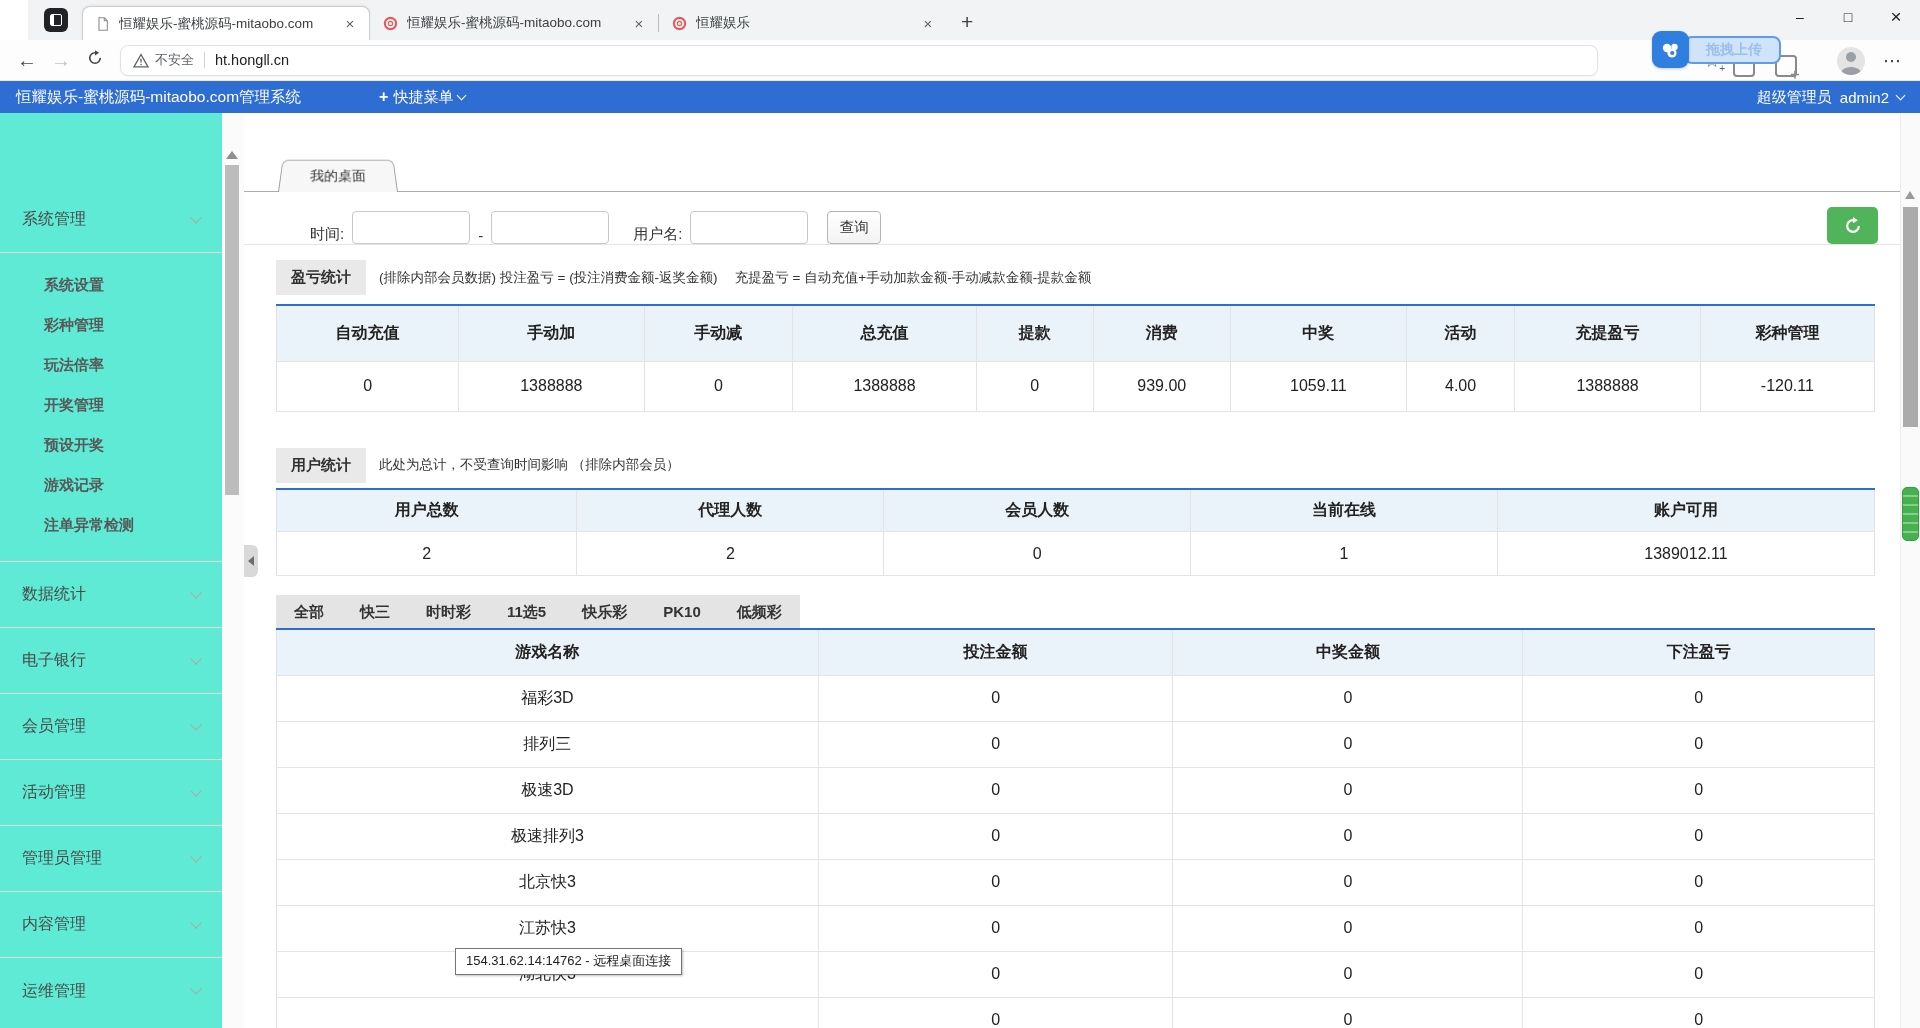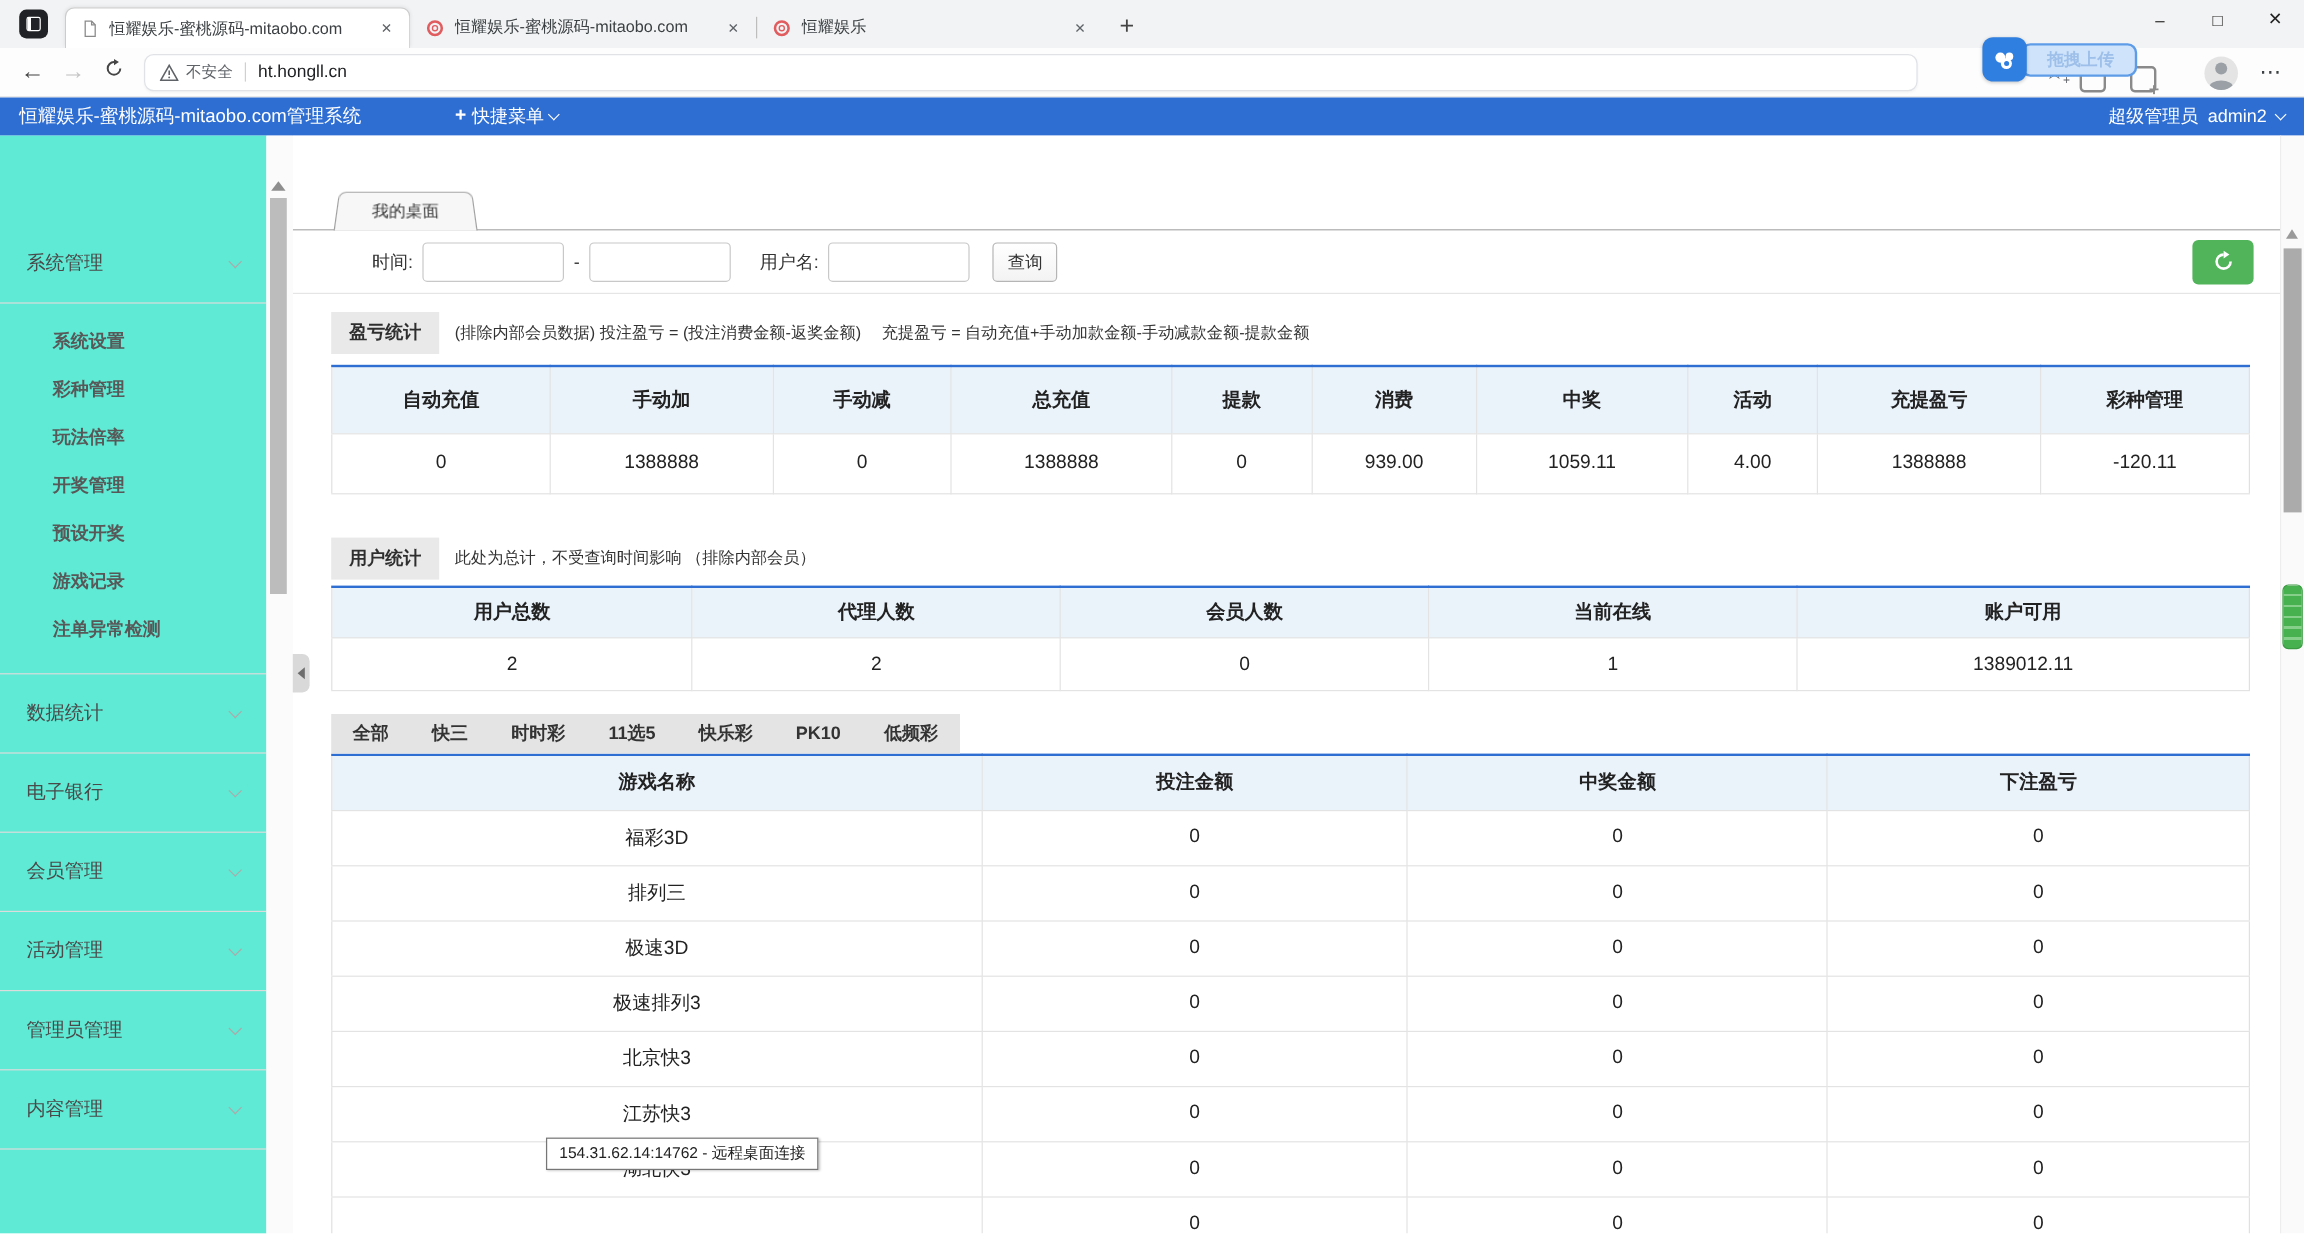--- a/index.html
+++ b/index.html
@@ -1,20 +1,20 @@
 <!DOCTYPE html>
 <html><head>
 <meta charset="utf-8">
 <style>
   * { box-sizing: border-box; margin: 0; padding: 0; }
   html,body { width:1920px; height:1028px; overflow:hidden; background:#fff;
     font-family:"Liberation Sans","DejaVu Sans",sans-serif; color:#333; }
 
   
-  .tabstrip { height:40px; background:#f2f3f4; display:flex; align-items:flex-end; position:relative; }
+  .tabstrip { height:40px; background:#f2f3f4; display:flex; align-items:flex-end; position:relative;margin-left:28px; }
   .ws-icon { width:24px; height:24px; margin:0 14px 8px 16px; background:#202225; border-radius:6px;
     display:flex; align-items:center; justify-content:center; }
   .ws-icon span { width:12px; height:12px; border:1.6px solid #fff; border-radius:2px; display:block;
     background:linear-gradient(90deg,#fff 0 3px,transparent 3px); }
   .btab { width:288px; height:34px; display:flex; align-items:center; padding:0 10px 0 12px; gap:8px;
     font-size:13.5px; color:#3c4043; }
   .btab.active { background:#fff; border:1px solid #cccccc; border-bottom:none; border-radius:8px 8px 0 0;
     box-shadow:0 -1px 3px rgba(0,0,0,.06); }
   .btab .title { flex:1; white-space:nowrap; overflow:hidden; }
   .btab .close { color:#5f6368; font-size:15px; width:18px; text-align:center; cursor:default; }
@@ -95,21 +95,21 @@
 
   
   .desk-row { height:79px; display:flex; align-items:flex-end; border-bottom:1px solid #ababab;
     margin:0 -25px 0 -32px; padding:0 25px 0 32px; }
   .desk-tab { height:35px; min-width:120px; padding:0 26px; display:flex; align-items:center; justify-content:center;
     background:#f7f7f7; border:1px solid #9f9f9f; border-bottom:none; border-radius:7px 7px 0 0;
     transform:perspective(30px) rotateX(4deg); transform-origin:bottom center;
     font-size:14.5px; color:#333; margin-left:2px; margin-bottom:-1px; }
 
   
-  .filter-row { height:53px; display:flex; align-items:center; gap:8px; border-bottom:1px solid #e5e5e5;
+  .filter-row { height:53px; display:flex; align-items:flex-end; gap:8px; border-bottom:1px solid #e5e5e5;
     margin:0 -25px 0 -32px; padding:0 25px 0 66px; }
   .f-label { font-size:15px; color:#333; }
   .f-input { width:118px; height:33px; border:1px solid #c8c8c8; border-radius:4px; background:#fff; padding:0 8px; font-size:14px; }
   .query-btn { width:54px; height:33px; background:linear-gradient(#ffffff,#f3f3f3); border:1px solid #b5b5b5;
     border-radius:4px; font-size:14.5px; color:#333; margin-left:11px; }
   .refresh-btn { margin-left:auto; margin-right:-3px; width:51px; height:37px; background:#52b45a; border:none;
     border-radius:5px; display:flex; align-items:center; justify-content:center; }
 
   
   .sec-row { display:flex; align-items:center; }
@@ -275,20 +275,24 @@
     <div class="sb-head">
       <span>活动管理</span>
         <span class="sb-chev"></span>
     </div>
     <div class="sb-head">
       <span>管理员管理</span>
         <span class="sb-chev"></span>
     </div>
     <div class="sb-head">
       <span>内容管理</span>
+        <span class="sb-chev"></span>
+    </div>
+    <div class="sb-head noline">
+      <span>运维管理</span>
         <span class="sb-chev"></span>
     </div>
   </div>
 
   <div class="left-sb">
     <div class="sb-up"></div>
     <div class="left-thumb"></div>
   </div>
 
   <div class="collapse-handle"></div>

